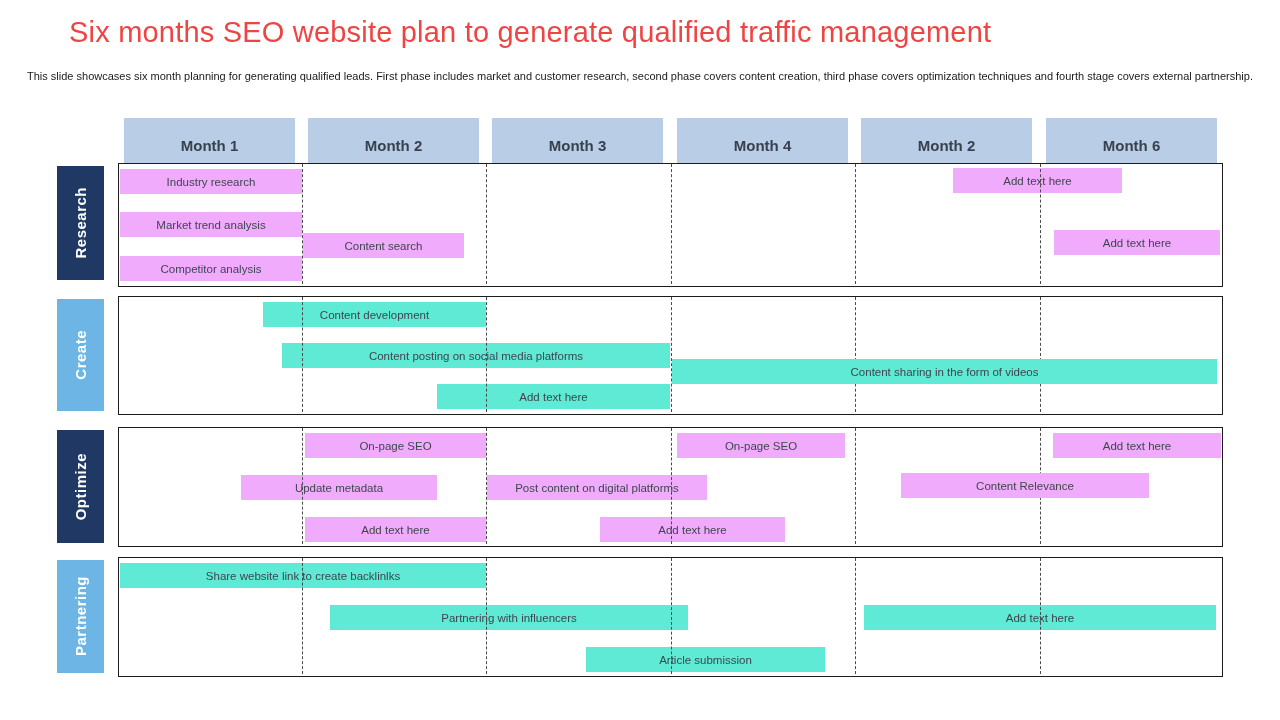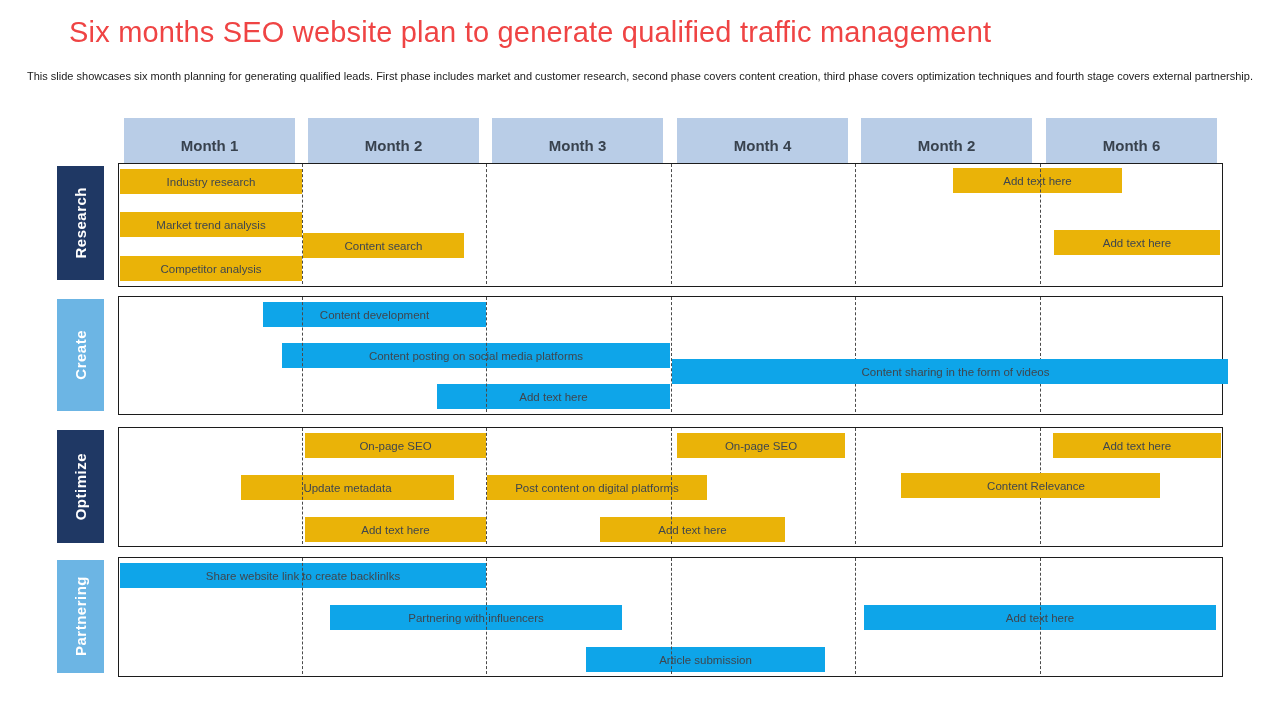--- a/index.html
+++ b/index.html
@@ -22,23 +22,23 @@
   .vline{position:absolute;width:0;border-left:1px dashed #4a4a4a;z-index:2;}
 
   .cat{position:absolute;left:57px;width:47px;display:flex;align-items:center;justify-content:center;
        color:#ffffff;font-weight:bold;font-size:15px;letter-spacing:.5px;}
   .cat .vtxt{writing-mode:vertical-rl;transform:rotate(180deg);white-space:nowrap;}
   .cat.dark{background:#1f3864;}
   .cat.lightblue{background:#6cb5e4;}
 
   .bar{position:absolute;height:25px;display:flex;align-items:center;justify-content:center;
        font-size:11.5px;color:#3f464e;z-index:1;white-space:nowrap;overflow:hidden;}
-  .bar.med{background:#eab308;}
-  .bar.light{background:#0ea5e9;}
-  .bar.front{z-index:3;padding-left:11px;}
+  .bar.med{background:#f0abfc;}
+  .bar.light{background:#5eead4;}
+  .bar.front{z-index:3;}
 </style>
 </head>
 <body>
 
 <div class="slide" id="slide">
 
   <div class="title">Six months SEO website plan to generate qualified traffic management</div>
   <div class="desc">This slide showcases six month planning for generating qualified leads. First phase includes market and customer research, second phase covers content creation, third phase covers optimization techniques and fourth stage covers external partnership.</div>
 
   <div class="mh" style="left:124px">Month 1</div>
@@ -74,28 +74,28 @@
   <div class="bar med" style="left:1054px;top:230px;width:166px">Add text here</div>
 
   <div class="bar light" style="left:263px;top:302px;width:223px">Content development</div>
   <div class="bar light" style="left:282px;top:343px;width:388px">Content posting on social media platforms</div>
   <div class="bar light front" style="left:672px;top:359px;width:545px">Content sharing in the form of videos</div>
   <div class="bar light" style="left:437px;top:384px;width:233px">Add text here</div>
 
   <div class="bar med" style="left:305px;top:433px;width:181px">On-page  SEO</div>
   <div class="bar med" style="left:677px;top:433px;width:168px">On-page  SEO</div>
   <div class="bar med" style="left:1053px;top:433px;width:168px">Add text here</div>
-  <div class="bar med" style="left:241px;top:475px;width:213px">Update  metadata</div>
+  <div class="bar med" style="left:241px;top:475px;width:196px">Update  metadata</div>
   <div class="bar med" style="left:487px;top:475px;width:220px">Post content on digital  platforms</div>
   <div class="bar med front" style="left:901px;top:473px;width:248px">Content Relevance</div>
   <div class="bar med" style="left:305px;top:517px;width:181px">Add text here</div>
   <div class="bar med" style="left:600px;top:517px;width:185px">Add text here</div>
 
   <div class="bar light" style="left:120px;top:563px;width:366px">Share  website  link to create  backlinlks</div>
-  <div class="bar light" style="left:330px;top:605px;width:292px">Partnering  with influencers</div>
+  <div class="bar light" style="left:330px;top:605px;width:358px">Partnering  with influencers</div>
   <div class="bar light" style="left:864px;top:605px;width:352px">Add text here</div>
   <div class="bar light" style="left:586px;top:647px;width:239px">Article  submission</div>
 
 <div class="vline" style="left: 302px; top: 164px; height: 120px;"></div>
     <div class="vline" style="left: 486px; top: 164px; height: 120px;"></div>
     <div class="vline" style="left: 671px; top: 164px; height: 120px;"></div>
     <div class="vline" style="left: 855px; top: 164px; height: 120px;"></div>
     <div class="vline" style="left: 1040px; top: 164px; height: 120px;"></div>
     <div class="vline" style="left: 302px; top: 297px; height: 115px;"></div>
     <div class="vline" style="left: 486px; top: 297px; height: 115px;"></div>

